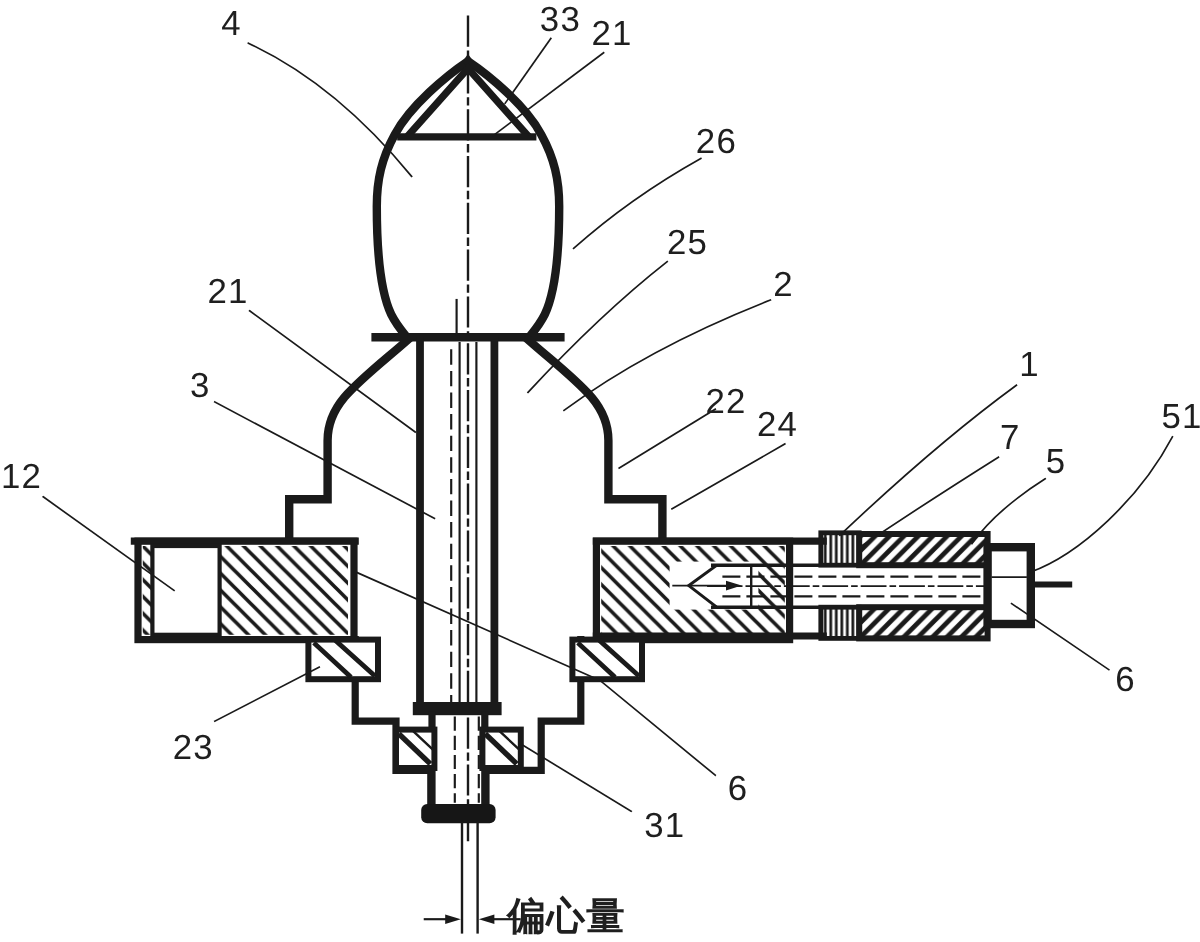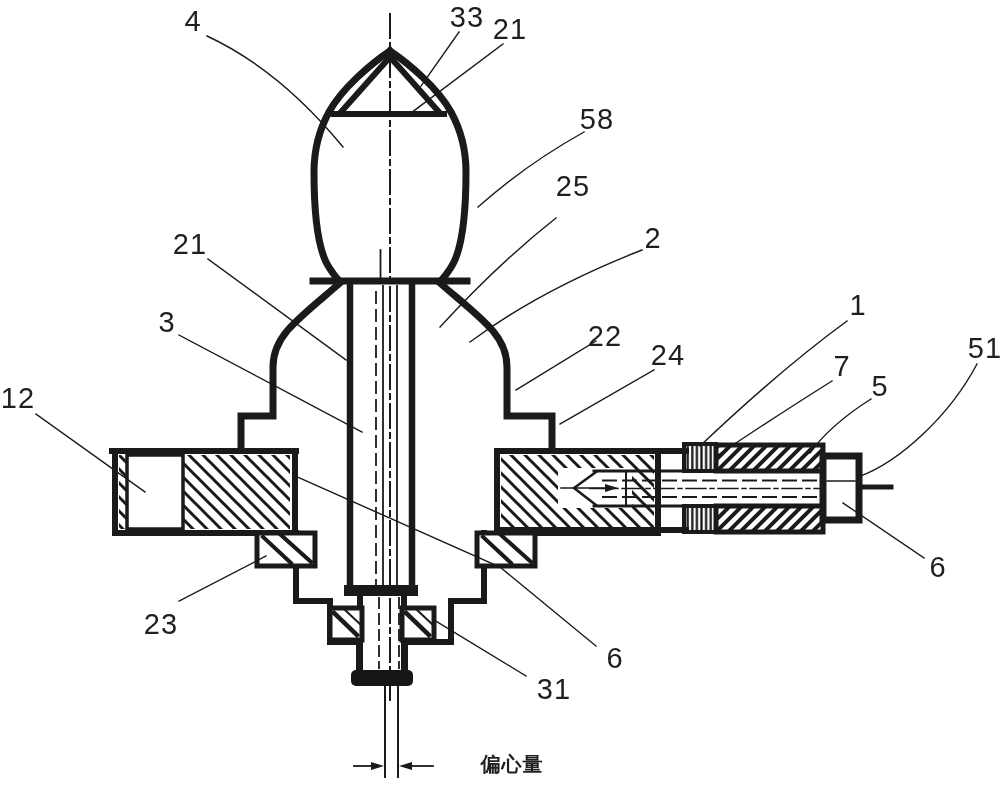--- a/index.html
+++ b/index.html
@@ -2,21 +2,21 @@
 <html><head>
 <meta charset="utf-8">
 <style>
   html,body{margin:0;padding:0;background:#fff;}
   .canvas{position:relative;width:1000px;height:785px;background:#fff;overflow:hidden;
           font-family:"Liberation Sans",sans-serif;}
   .canvas svg{position:absolute;left:0;top:0;}
   .lbl{position:absolute;transform:translate(-50%,-50%);
        font:29px "Liberation Sans",sans-serif;color:#1f1f1f;white-space:nowrap;
        letter-spacing:1px;}
-  .lbl.cjk{font-size:20px;font-weight:bold;font-family:Liberation Mono, monospace;margin-left:40px;}
+  .lbl.cjk{font-size:32px;font-weight:bold;font-family:Liberation Mono, monospace;}
 </style>
 </head>
 <body>
 
 <div class="canvas">
 
 <svg width="1000" height="785" viewBox="0 0 1000 785">
   <defs>
     <pattern id="hatchL" width="14" height="14" patternUnits="userSpaceOnUse">
       <path d="M0,0 L14,14 M-3.5,10.5 L3.5,17.5 M10.5,-3.5 L17.5,3.5" stroke="#1a1a1a" stroke-width="3"></path>
@@ -165,27 +165,27 @@
       <polygon points="384,766 371,762 371,770" fill="#1a1a1a" stroke="none"></polygon>
       <path d="M411,766 L433,766" stroke-width="1.8"></path>
       <polygon points="399,766 412,762 412,770" fill="#1a1a1a" stroke="none"></polygon>
     </g>
   </g>
 </svg>
 
 <div class="lbl" style="left:193px;top:21px">4</div>
 <div class="lbl" style="left:467px;top:17px">33</div>
 <div class="lbl" style="left:510px;top:29px">21</div>
-<div class="lbl" style="left:597px;top:119px">58</div>
-<div class="lbl" style="left:573px;top:186px">25</div>
+<div class="lbl" style="left:597px;top:119px">26</div>
+<div class="lbl" style="left:573px;top:203px">25</div>
 <div class="lbl" style="left:653px;top:238px">2</div>
 <div class="lbl" style="left:190px;top:244px">21</div>
 <div class="lbl" style="left:167px;top:322px">3</div>
 <div class="lbl" style="left:605px;top:336px">22</div>
-<div class="lbl" style="left:668px;top:355px">24</div>
+<div class="lbl" style="left:648px;top:355px">24</div>
 <div class="lbl" style="left:858px;top:305px">1</div>
 <div class="lbl" style="left:842px;top:366px">7</div>
 <div class="lbl" style="left:985px;top:348px">51</div>
 <div class="lbl" style="left:880px;top:386px">5</div>
 <div class="lbl" style="left:18px;top:398px">12</div>
 <div class="lbl" style="left:161px;top:624px">23</div>
 <div class="lbl" style="left:615px;top:658px">6</div>
 <div class="lbl" style="left:554px;top:689px">31</div>
 <div class="lbl" style="left:938px;top:567px">6</div>
 

